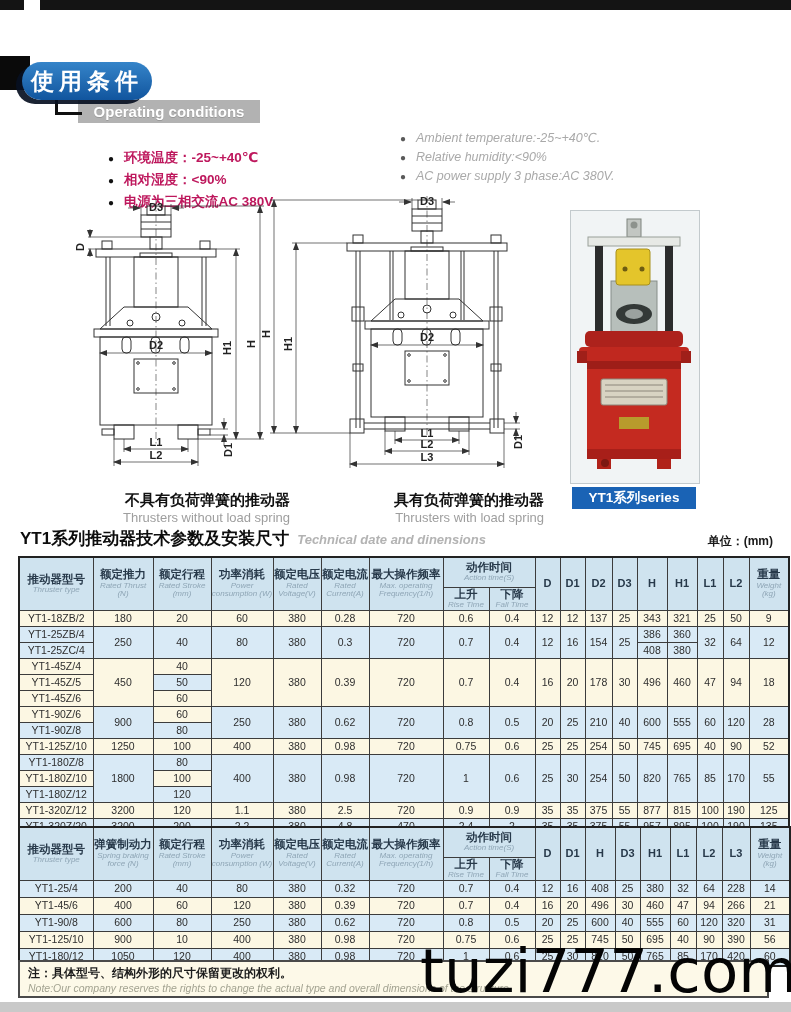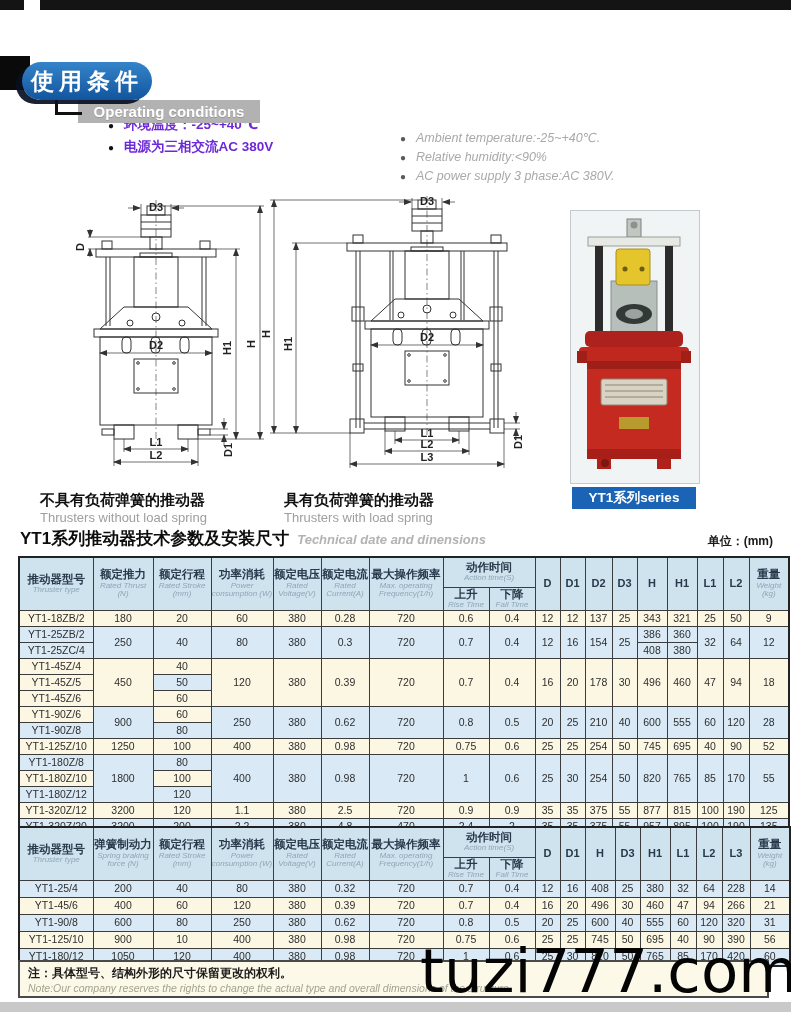--- a/index.html
+++ b/index.html
@@ -17,29 +17,29 @@
     color:#fff;font-size:23px;font-weight:bold;letter-spacing:5px;
     display:flex;align-items:center;justify-content:center;z-index:3;}
   .elbow{left:55px;top:99px;width:24px;height:13px;border-left:3px solid #101010;border-bottom:3px solid #101010;z-index:2;}
   .badge-gray{left:78px;top:100px;width:182px;height:23px;background:#b2b2b2;
     color:#fff;font-size:15px;font-weight:bold;display:flex;align-items:center;justify-content:center;
     text-shadow:0 1px 0 #999;z-index:1;}
   
   .blist{list-style:none;margin:0;padding:0;}
   .blist li{position:relative;padding-left:16px;}
   .blist li:before{content:"●";position:absolute;left:0;top:0;font-size:10px;}
-  .zh-list{left:108px;top:114px;font-size:13.5px;font-weight:bold;color:#6d28d9;}
+  .zh-list{left:108px;top:147px;font-size:13.5px;font-weight:bold;color:#be185d;}
   .zh-list li{line-height:22px;}
   .zh-list li:before{color:#111;top:1px;}
   .en-list{left:400px;top:129px;font-size:12.5px;font-style:italic;color:#a9a9a9;}
   .en-list li{line-height:19px;}
   .en-list li:before{color:#5a5a5a;top:0;}
   
   svg text.dim-t{font-family:"Liberation Sans","DejaVu Sans",sans-serif;font-size:11px;fill:#222;font-weight:bold;}
-  .cap{text-align:left;}
+  .cap{text-align:right;}
   .cap .cap-zh{font-size:15px;font-weight:bold;color:#111;line-height:19px;}
   .cap .cap-en{font-size:13px;color:#9e9e9e;line-height:17px;}
   
   .photo-frame{left:570px;top:210px;width:128px;height:272px;border:1px solid #c3cacd;background:#f1f4f5;}
   .photo-caption{left:572px;top:487px;width:124px;height:22px;background:#1a63b5;color:#fff;
     font-size:13.5px;font-weight:bold;display:flex;align-items:center;justify-content:center;}
   
   .sec-title{left:20px;top:527px;white-space:nowrap;}
   .sec-title .t-zh{font-size:17px;font-weight:bold;color:#0d0d0d;}
   .sec-title .t-en{font-size:13px;font-style:italic;color:#b3b3b3;margin-left:8px;font-weight:bold;}
@@ -75,20 +75,21 @@
 <div class="abs top-notch"></div>
 <div class="abs corner-mark"></div>
 <div class="abs bottom-strip"></div>
 
 <div class="abs badge-blue">使用条件</div>
 <div class="abs elbow"></div>
 <div class="abs badge-gray">Operating conditions</div>
 
 <ul class="abs blist zh-list">
   <li>环境温度：-25~+40℃</li>
+  <li>相对湿度：&lt;90%</li>
   <li>电源为三相交流AC 380V</li>
 </ul>
 <ul class="abs blist en-list">
   <li>Ambient temperature:-25~+40℃.</li>
   <li>Relative humidity:&lt;90%</li>
   <li>AC power supply 3 phase:AC 380V.</li>
 </ul>
 
 <svg class="abs" style="left:44px;top:196px" width="245" height="278" viewBox="0 0 245 278">
   <defs>
@@ -418,21 +419,21 @@
           <td>12</td>
           <td>137</td>
           <td>25</td>
           <td>343</td>
           <td>321</td>
           <td>25</td>
           <td>50</td>
           <td>9</td>
         </tr>
         <tr class="band-b">
-          <td>YT1-25ZB/2</td>
+          <td>YT1-25ZB/4</td>
           <td rowspan="2">250</td>
           <td rowspan="2">40</td>
           <td rowspan="2">80</td>
           <td rowspan="2">380</td>
           <td rowspan="2">0.3</td>
           <td rowspan="2">720</td>
           <td rowspan="2">0.7</td>
           <td rowspan="2">0.4</td>
           <td rowspan="2">12</td>
           <td rowspan="2">16</td>

